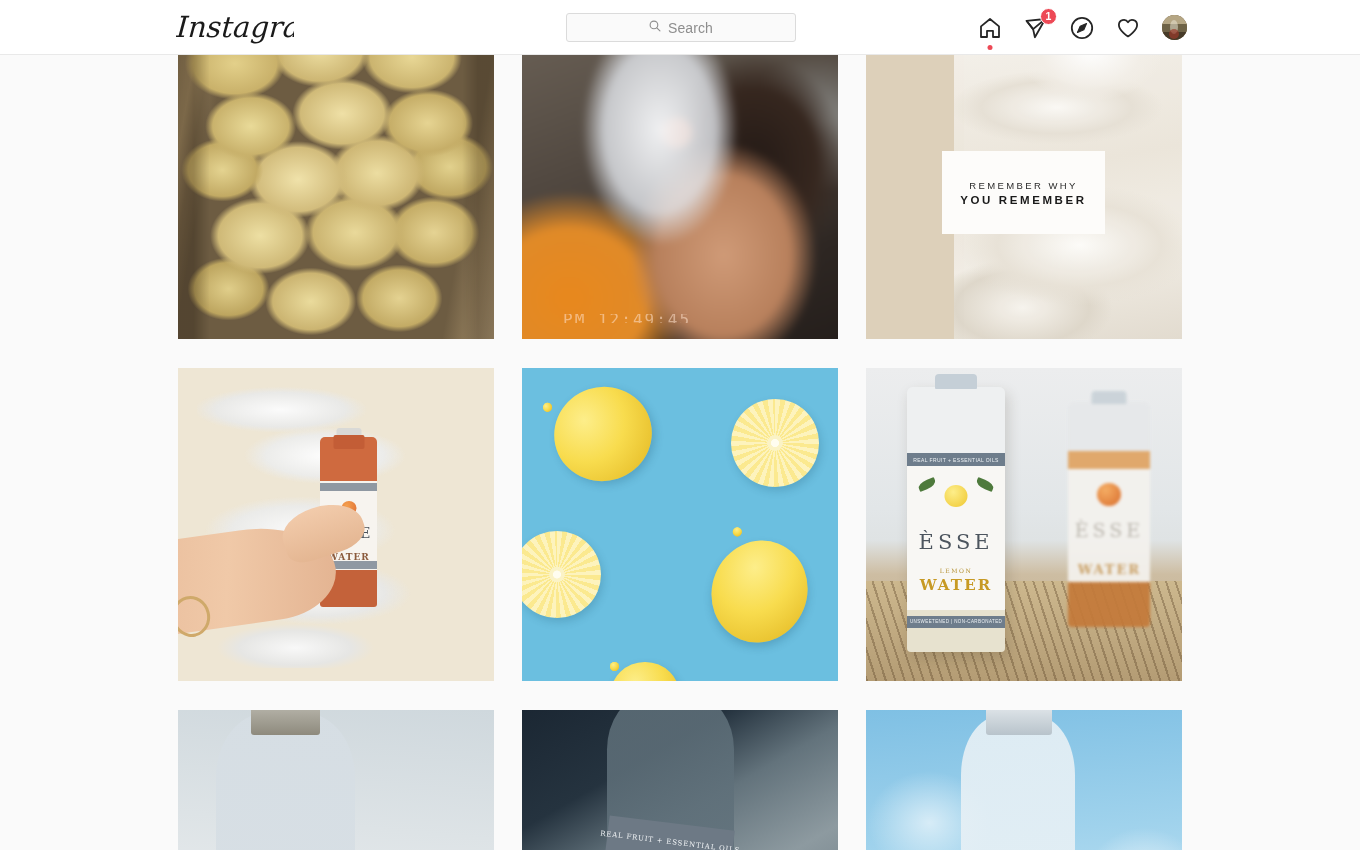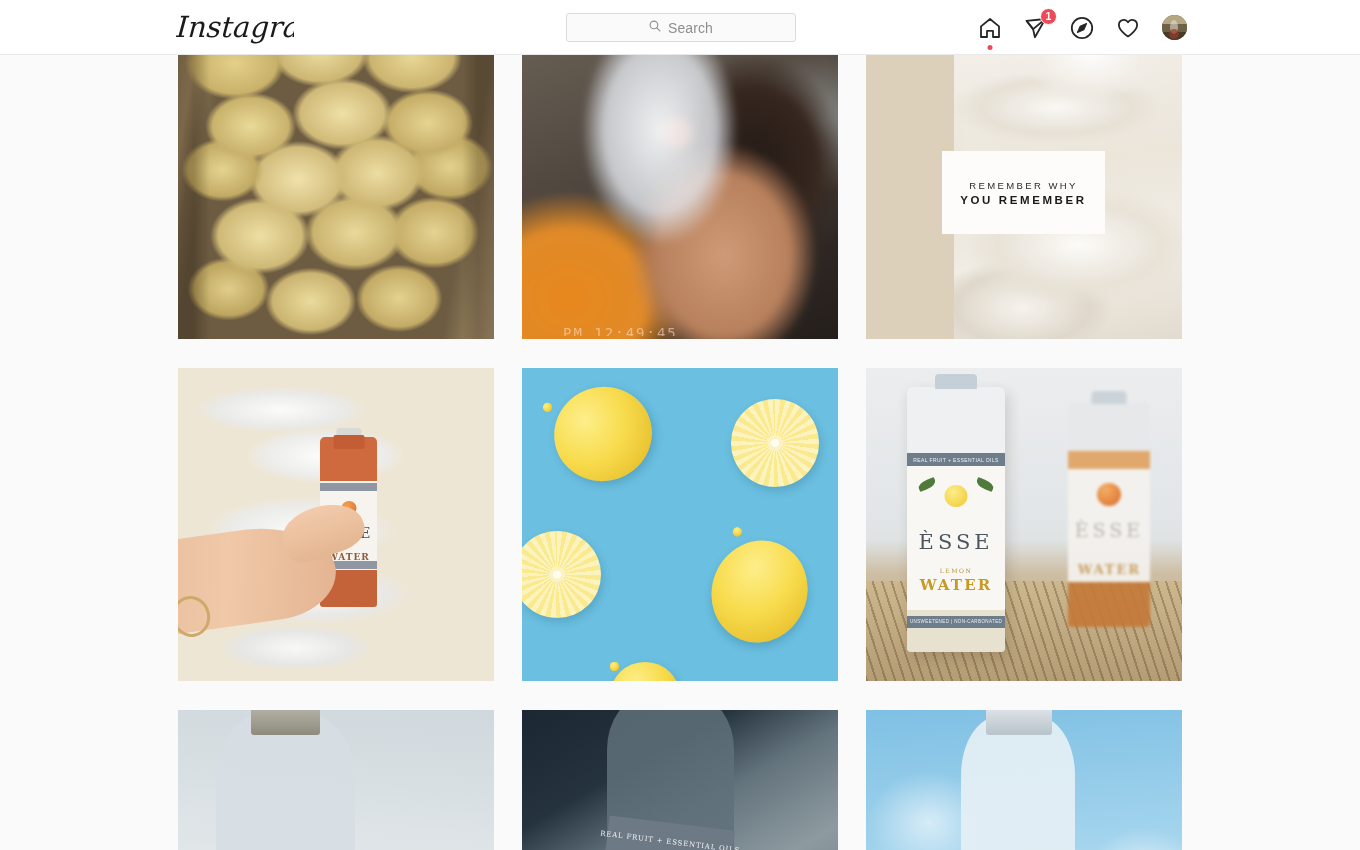--- a/index.html
+++ b/index.html
@@ -139,23 +139,23 @@
       radial-gradient(circle at 49% 35%, rgba(238,118,62,.9) 0 4%, transparent 7%),
       radial-gradient(ellipse 33% 40% at 63% 72%, #cf9a77 0%, #b8805c 60%, transparent 85%),
       radial-gradient(ellipse 34% 40% at 72% 44%, #241a16 0%, #36271f 55%, transparent 82%),
       radial-gradient(ellipse 42% 38% at 17% 85%, #e8881d 0%, #e08a28 55%, transparent 85%),
       radial-gradient(ellipse 30% 26% at 92% 32%, #8e8f8c 0%, transparent 80%),
       linear-gradient(160deg, #6c6257 0%, #5b5249 25%, #4a413a 50%, #2e2723 75%, #241e1b 100%);
     filter:blur(3px);
     transform:scale(1.06);
   }
   .p-selfie-stamp{
-    position:absolute; left:13%; bottom:3px;
+    position:absolute; left:13%; bottom:16px;
     font-family:"DejaVu Sans Mono", monospace;
-    font-size:14px; letter-spacing:2px;
+    font-size:16px; letter-spacing:2px;
     color:rgba(255,225,205,.55);
     white-space:nowrap; overflow:hidden;
     height:9px; line-height:12px;
   }
 
   
   .p-plaster{
     background:
       linear-gradient(90deg, #ddd0ba 0 31%, #efeae2 31% 100%);
   }

